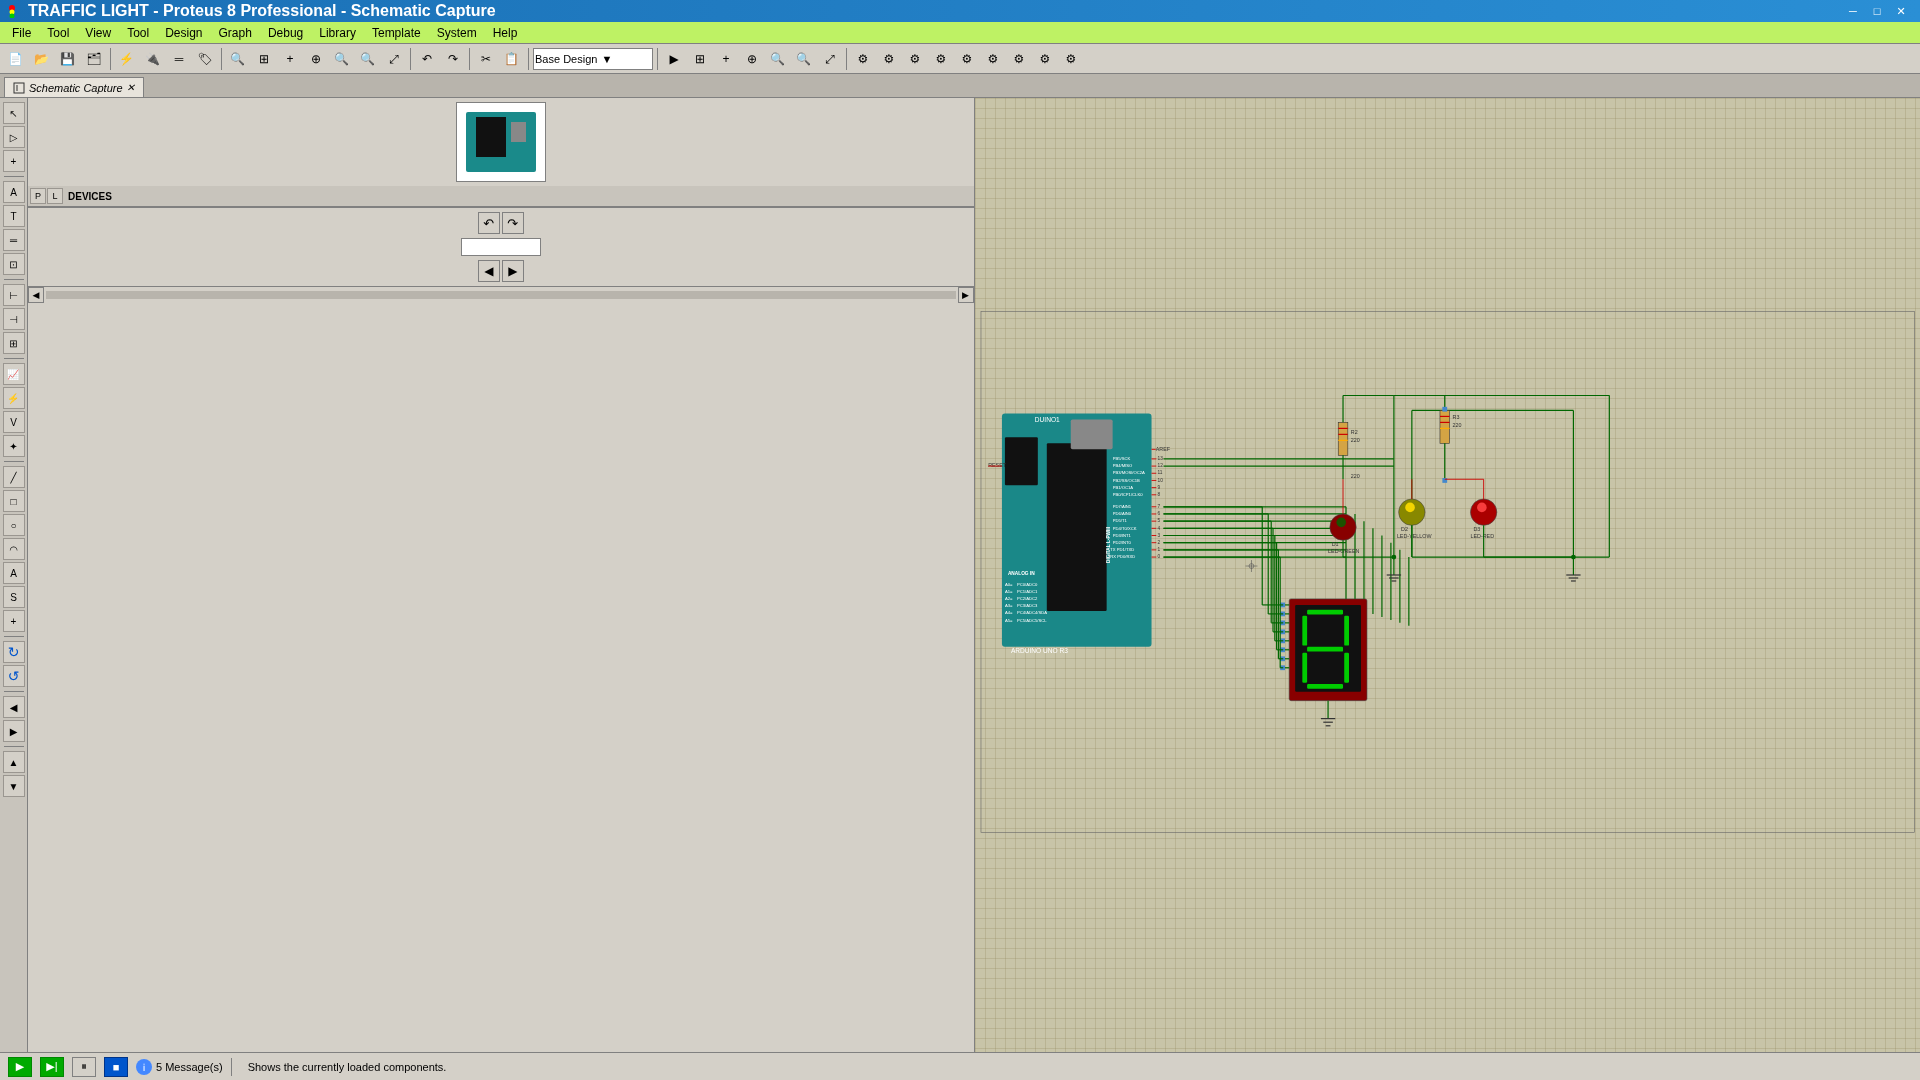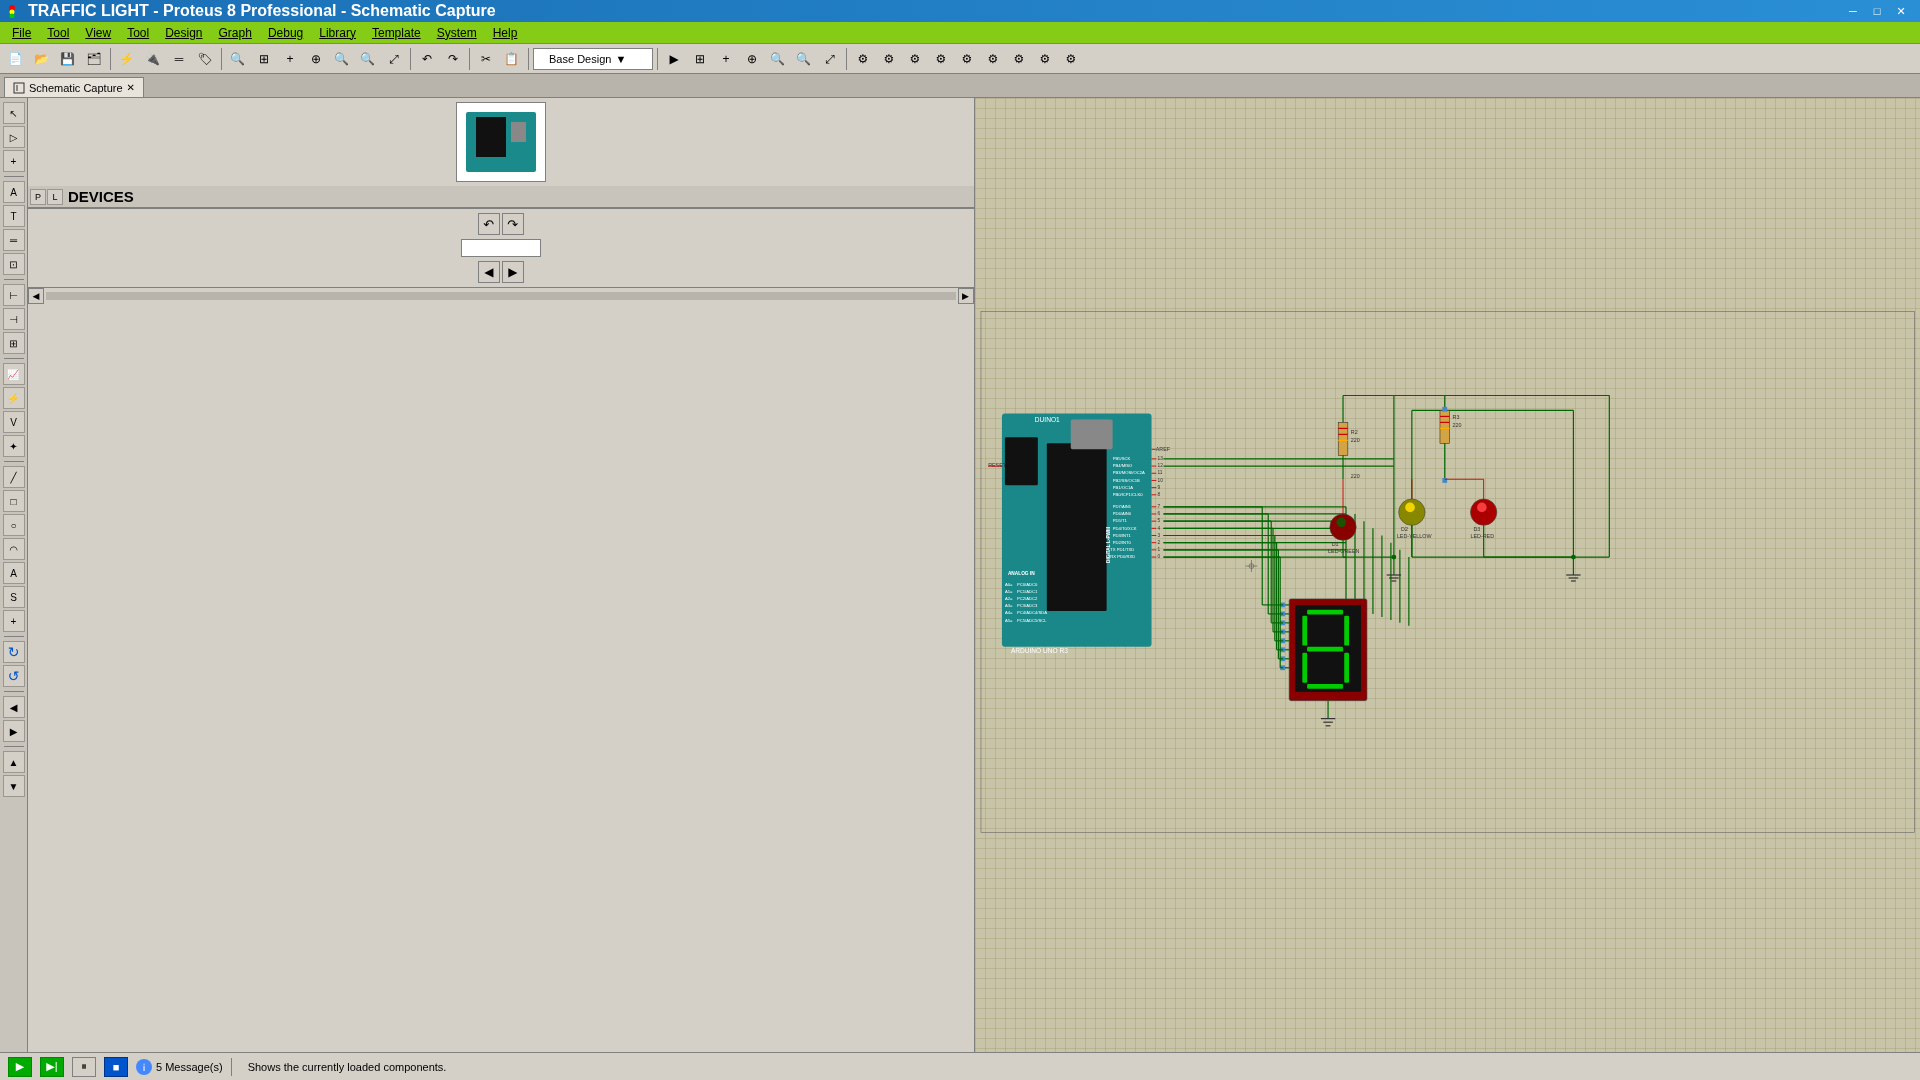--- a/index.html
+++ b/index.html
@@ -17,27 +17,26 @@
     }
     #titlebar .title { font-size: 16px; font-weight: bold; display: flex; align-items: center; gap: 6px; }
     #titlebar .window-controls { display: flex; gap: 2px; }
     #titlebar .window-controls button {
       background: none; border: none; color: white; cursor: pointer;
       width: 22px; height: 18px; font-size: 11px; display: flex; align-items: center; justify-content: center;
     }
 
     
     #menubar {
-      background: #84cc16;
+      background: #bef264;
       height: 22px;
       display: flex;
       align-items: center;
       border-bottom: 1px solid #808080;
       padding: 0 4px;
-      text-decoration: underline;
     }
     .menu-item {
       padding: 2px 8px;
       cursor: pointer;
       font-size: 12px;
       height: 100%;
       display: flex;
       align-items: center;
     }
 
@@ -58,21 +57,21 @@
       cursor: pointer;
       display: flex; align-items: center; justify-content: center;
       font-size: 12px;
     }
     .toolbar-sep { width: 1px; height: 22px; background: #808080; margin: 0 2px; }
     .toolbar-dropdown {
       height: 22px;
       background: white;
       border: 1px solid #808080;
       font-size: 11px;
-      padding: 0 15px;
+      padding: 0 1px;
       display: flex;
       align-items: center;
       gap: 4px;
       min-width: 120px;
       cursor: pointer;
     }
 
     
     #tabbar {
       background: #b8b4ac;
@@ -86,20 +85,21 @@
       background: #d4d0c8;
       border: 1px solid #808080;
       border-bottom: none;
       padding: 2px 8px;
       font-size: 11px;
       cursor: pointer;
       display: flex;
       align-items: center;
       gap: 4px;
       height: 20px;
+      font-style: italic;
     }
     .tab.active { background: #e8e4dc; }
     .tab-close { font-size: 10px; cursor: pointer; }
 
     
     #main-layout {
       display: flex;
       height: calc(1080px - 22px - 22px - 30px - 24px - 28px);
     }
 
@@ -416,21 +416,21 @@
 
         <rect x="5" y="5" width="70" height="60" fill="#1a8a8a" rx="2"></rect>
         <rect x="15" y="10" width="30" height="40" fill="#111"></rect>
         <rect x="50" y="15" width="15" height="20" fill="#888"></rect>
       </svg>
     </div>
 
     <div class="panel-icons">
       <button class="panel-icon-btn">P</button>
       <button class="panel-icon-btn">L</button>
-      <span style="font-size:15px;font-weight:bold;margin-left:4px;">DEVICES</span>
+      <span style="font-size:10px;font-weight:bold;margin-left:4px;">DEVICES</span>
     </div>
 
 
     <div id="left-panel-bottom">
       <div style="display:flex;gap:2px;">
         <button class="undo-redo-btn">↶</button>
         <button class="undo-redo-btn">↷</button>
       </div>
       <input class="search-box" type="text" placeholder="" style="">
       <div style="display:flex;gap:2px;">

